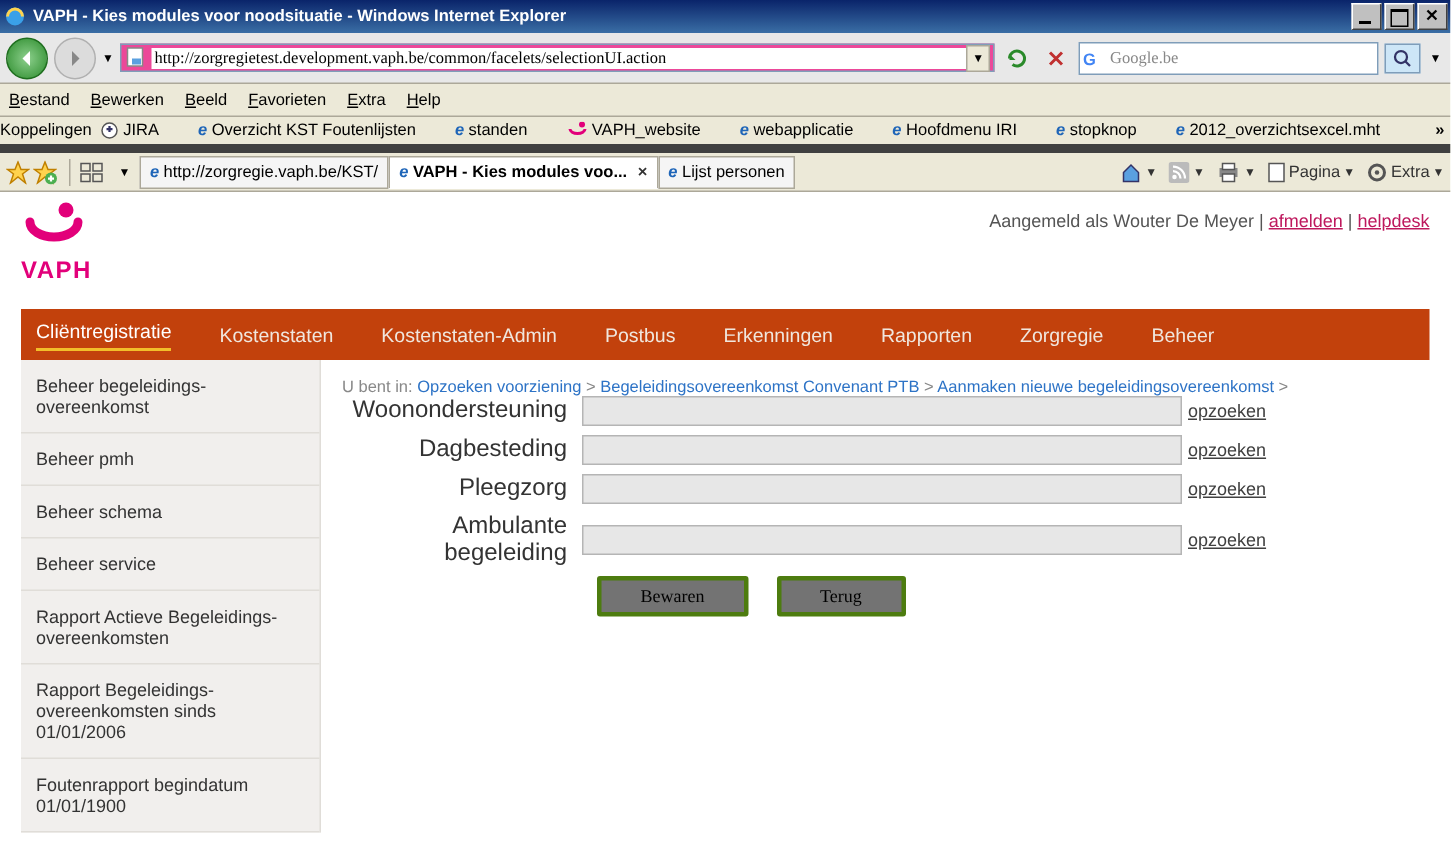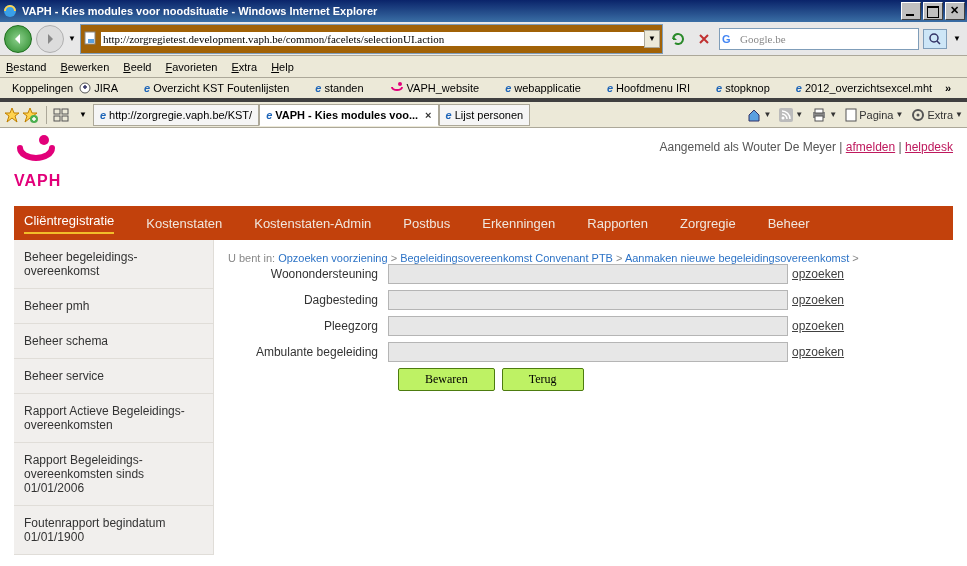--- a/index.html
+++ b/index.html
@@ -14,36 +14,36 @@
   .win-btn.max::after{content:"";position:absolute;left:3px;top:3px;width:10px;height:9px;border:1px solid #000;border-top-width:2px;}
   .win-btn.close::after{content:"✕";position:absolute;left:4px;top:1px;font-size:11px;color:#000;}
 
   
   .navbar { height:34px; background:#e8e8e8; display:flex; align-items:center; gap:4px; padding:0 4px; border-bottom:1px solid #aca899; }
   .nav-round { width:28px; height:28px; border-radius:50%; display:inline-flex; align-items:center; justify-content:center; }
   .nav-round.back { background: radial-gradient(circle,#8dd08d,#2a8a2a); border:1px solid #1e6e1e; }
   .nav-round.back svg{fill:#fff;}
   .nav-round.fwd { background:#dcdcdc; border:1px solid #b0b0b0; }
   .nav-round.fwd svg{fill:#888;}
-  .addr { flex:1; height:30px; background:#a16207; border:1px solid #7f9db9; display:flex; align-items:center; padding:0 2px; }
+  .addr { flex:1; height:19px; background:#ec4899; border:1px solid #7f9db9; display:flex; align-items:center; padding:0 2px; }
   .addr .page-icon { width:16px; height:16px; margin-right:2px; }
   .addr input { flex:1; border:0; outline:none; font:11px Tahoma; }
   .addr .dd { width:16px; height:18px; background:#ece9d8; border:1px solid #aca899; display:flex;align-items:center;justify-content:center; }
   .tiny-btn{width:22px;height:22px;display:flex;align-items:center;justify-content:center;}
   .search-box { width:200px; height:22px; background:#fff; border:1px solid #7f9db9; display:flex; align-items:center; }
   .search-box input{ flex:1; border:0; outline:none; font:11px Tahoma; color:#888; padding:0 4px;}
   .search-go{ width:24px; height:20px; background:#cde6f7; border:1px solid #7f9db9; display:flex;align-items:center;justify-content:center; }
 
   
   .menubar { height:22px; background:#ece9d8; display:flex; align-items:center; padding:0 6px; border-bottom:1px solid #aca899; }
   .menubar span { margin-right:14px; cursor:default; }
   .menubar span u { text-decoration:underline; }
 
   
-  .linksbar { height:24px; background:#ece9d8; display:flex; align-items:center; padding:0 12px; gap:6px; border-bottom:4px solid #404040; overflow:hidden;}
+  .linksbar { height:24px; background:#ece9d8; display:flex; align-items:center; padding:0 0; gap:6px; border-bottom:6px solid #404040; overflow:hidden;}
   .link-item { display:flex; align-items:center; gap:3px; white-space:nowrap; cursor:default; }
   .ie-e{color:#1e65b8;font-weight:bold;font-style:italic;}
   .chev{ padding:0 4px; font-weight:bold;}
 
   
   .tabbar { height:26px; background:#ece9d8; display:flex; align-items:center; border-bottom:1px solid #aca899; padding:0 4px; gap:2px;}
   .fav-icons{display:flex;gap:2px;margin-right:6px;}
   .tab { height:22px; border:1px solid #aca899; background:#f5f5f5; display:flex; align-items:center; padding:0 6px; max-width:190px; overflow:hidden; white-space:nowrap; cursor:default; gap:3px;}
   .tab.active { background:#fff; border-bottom-color:#fff; font-weight:bold; }
   .tab .x{margin-left:4px;font-weight:bold;color:#333;}
@@ -68,25 +68,25 @@
 
   
   .cols { display:flex; }
   .sidebar { width:200px; background:#f1efed; border-right:1px solid #e0ddd8; }
   .sidebar .sitem{ padding:10px 10px; border-bottom:1px solid #e0ddd8; color:#333; font-size:12px; cursor:default;}
   .main { flex:1; padding:12px 14px; }
   .bc { color:#888; font-size:11px;}
   .bc a{ color:#2d73c6; text-decoration:none;}
   h1.pg { color:#2765b0; font-size:24px; font-weight:normal; margin:12px 0 14px 0;}
   .form-row{ display:flex; align-items:center; margin-bottom:6px;}
-  .form-row .lbl{ width:160px; text-align:right; padding-right:10px; color:#333; font-size:12px;}
+  .form-row .lbl{ width:160px; text-align:right; padding-right:10px; color:#333; font-size:16px;}
   .form-row .inp{ width:400px; height:20px; background:#e7e7e7; border:1px solid #b5b5b5; }
   .form-row .opz{ color:#404040; text-decoration:underline; margin-left:4px; font-size:12px;}
   .form-actions{ margin-left:170px; margin-top:6px;}
-  .form-actions button{ font:12px Tahoma; padding:3px 26px; background:#bef264; border:1px solid #4d7c0f; border-radius:2px; margin-right:4px;}
+  .form-actions button{ font:12px Tahoma; padding:3px 26px; background:#737373; border:3px solid #4d7c0f; border-radius:2px; margin-right:16px;}
   svg{display:block;}
 </style>
 </head>
 <body>
 
 <div class="titlebar">
   <span class="ie-icon">
     <svg width="14" height="14" viewBox="0 0 14 14">
         <circle cx="7" cy="7" r="6" fill="#3aa0e8"></circle>
         <path d="M2 7 A5 5 0 0 1 12 7" stroke="#ffd34e" stroke-width="2" fill="none"></path>

